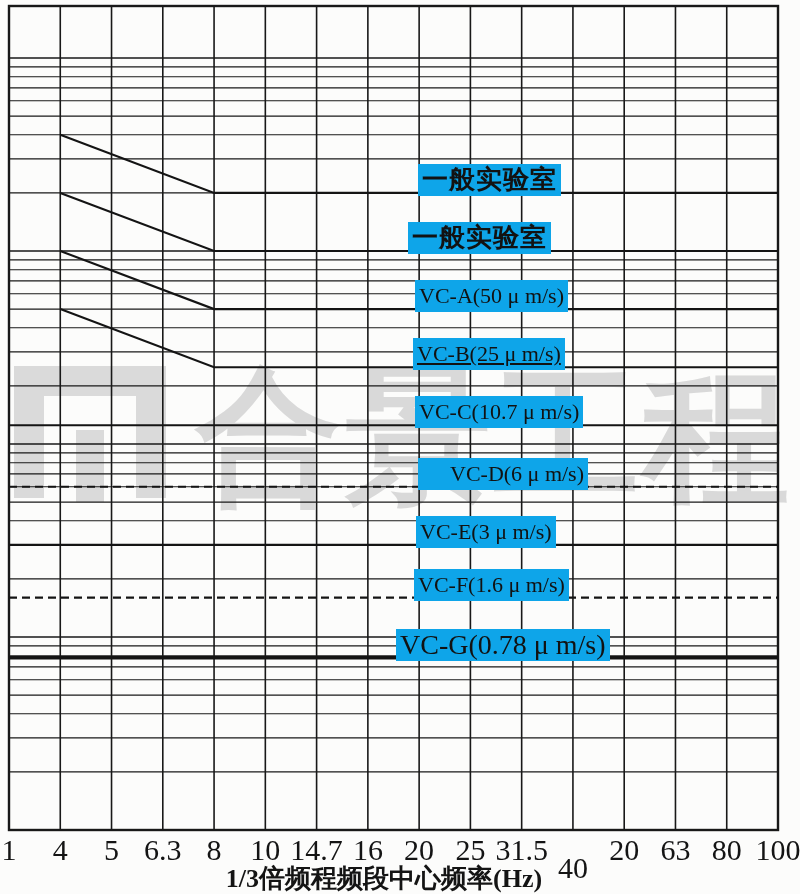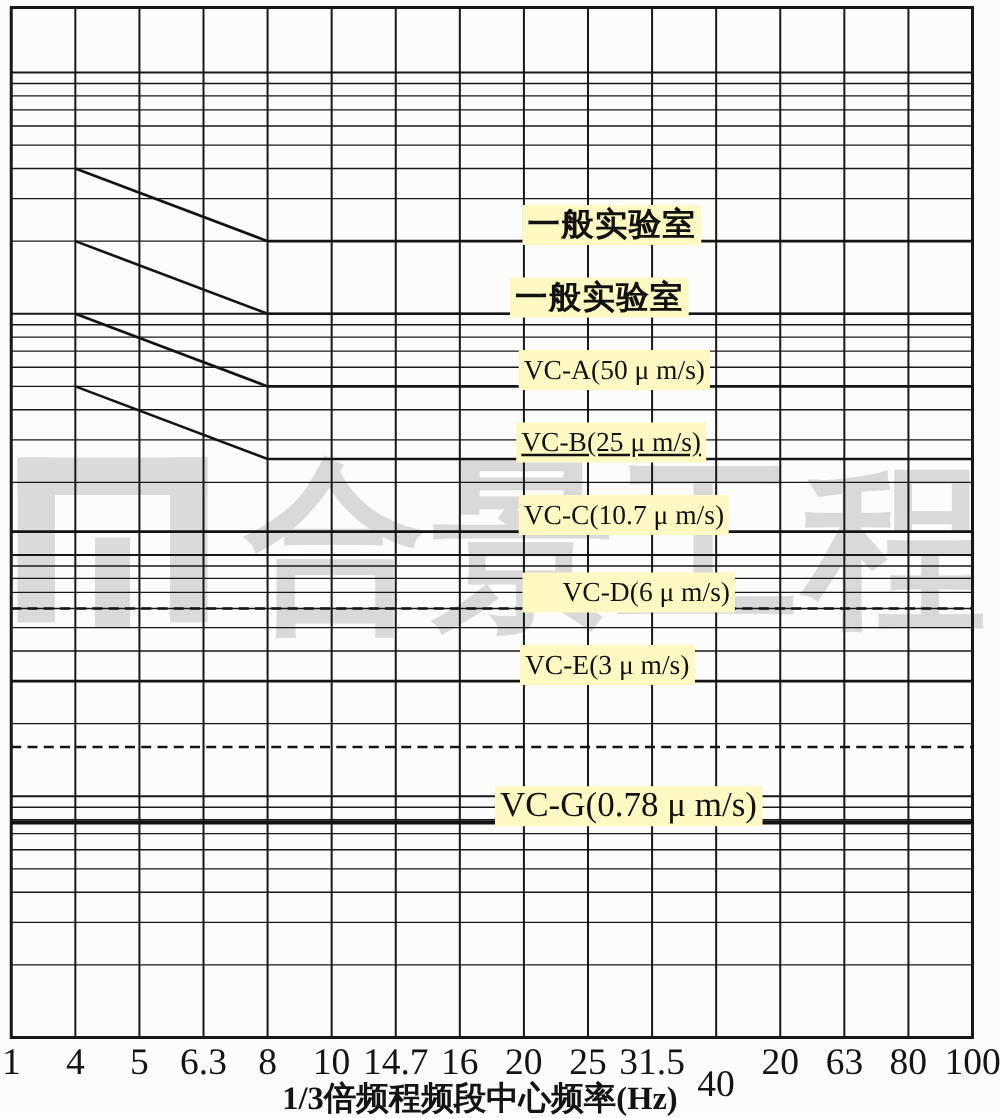--- a/index.html
+++ b/index.html
@@ -17,21 +17,21 @@
   .wm-logo-bar{position:absolute;left:32px;top:34px;width:28px;height:72px;background:#dadada;}
   .wm-text{
     position:absolute;left:196px;top:358px;font-size:146px;line-height:160px;font-weight:700;
     color:#d9d9d9;letter-spacing:3px;white-space:nowrap;
   }
   
   #plot{position:absolute;left:0;top:0;z-index:2;}
   
   #curve-labels{position:absolute;left:0;top:0;width:800px;height:894px;z-index:3;}
   .curve-label{
-    position:absolute;height:32px;line-height:32px;background:#fef9c3;padding:0 4px;
+    position:absolute;height:32px;line-height:32px;background:#0ea5e9;padding:0 4px;
     white-space:nowrap;color:#121212;
   }
   .curve-label.cjk{font-size:26px;font-weight:600;letter-spacing:1px;}
   .curve-label.vc{font-size:22px;}
   .curve-label.vc-last{font-size:28px;}
   
   #xaxis{position:absolute;left:0;top:0;width:800px;height:894px;z-index:3;}
   .tick-label{
     position:absolute;top:833px;transform:translateX(-50%);
     font-size:30px;color:#141414;white-space:nowrap;
@@ -117,20 +117,21 @@
     </svg>
 
   <div id="curve-labels">
       <div class="curve-label cjk" style="left: 418px; top: 164px;">一般实验室</div>
       <div class="curve-label cjk" style="left: 408px; top: 222px;">一般实验室</div>
       <div class="curve-label vc" style="left: 415px; top: 280px;">VC-A(50 μ m/s)</div>
       <div class="curve-label vc" style="left: 413px; top: 338px; text-decoration: underline;">VC-B(25 μ m/s)</div>
       <div class="curve-label vc" style="left: 415px; top: 396px;">VC-C(10.7 μ m/s)</div>
       <div class="curve-label vc" style="left: 418px; top: 458px; padding-left: 32px;">VC-D(6 μ m/s)</div>
       <div class="curve-label vc" style="left: 416px; top: 516px;">VC-E(3 μ m/s)</div>
+      <div class="curve-label vc" style="left: 414px; top: 569px;">VC-F(1.6 μ m/s)</div>
       <div class="curve-label vc vc-last" style="left: 396px; top: 629px;">VC-G(0.78 μ m/s)</div>
     </div>
 
   <div id="xaxis">
       <span class="tick-label" style="left: 9px;">1</span>
       <span class="tick-label" style="left: 60.3px;">4</span>
       <span class="tick-label" style="left: 111.5px;">5</span>
       <span class="tick-label" style="left: 162.8px;">6.3</span>
       <span class="tick-label" style="left: 214.1px;">8</span>
       <span class="tick-label" style="left: 265.3px;">10</span>

